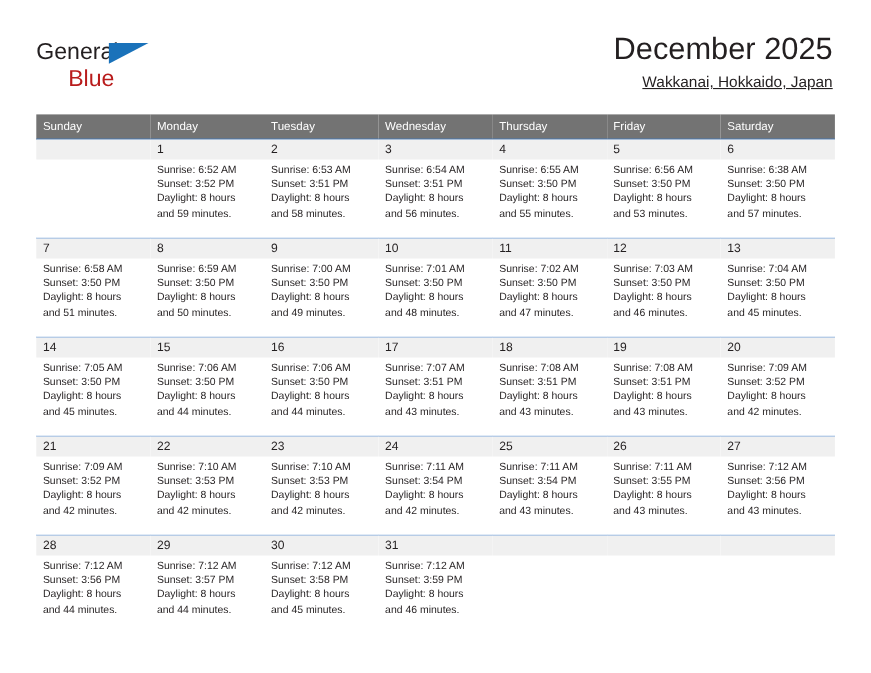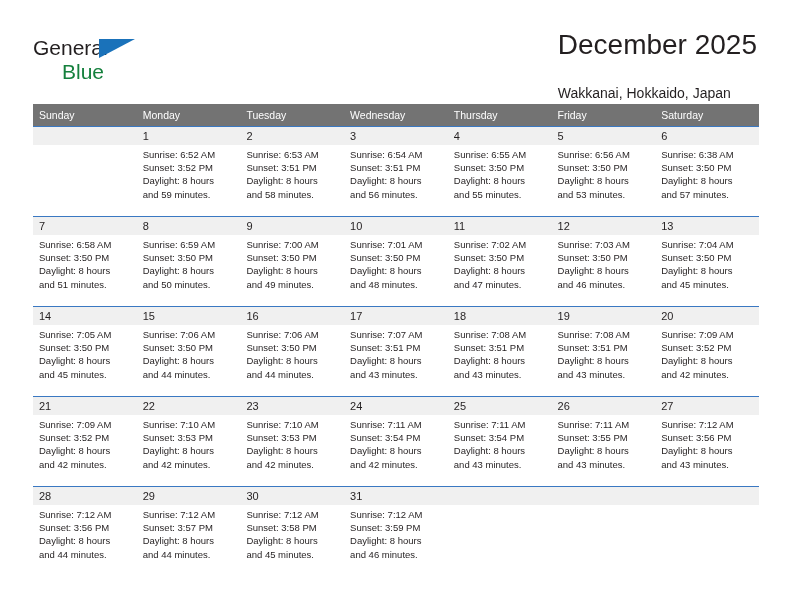--- a/index.html
+++ b/index.html
@@ -58,43 +58,45 @@
     border-right: 36px solid transparent;
   }
   .brand-row2 {
     height: 24px;
     line-height: 24px;
     padding-left: 29px;
     box-sizing: border-box;
   }
   .brand-blue {
     font-size: 21px;
-    color: #15803d;
+    color: #b91c1c;
     font-family: "Liberation Sans", sans-serif;
   }
 
   .title-block {
     position: absolute;
     right: 35px;
     top: 28px;
+    text-align: right;
   }
   .cal-title {
     font-size: 28px;
     color: #231f20;
     line-height: 34px;
     white-space: nowrap;
     font-weight: normal;
     margin: 0;
   }
   .cal-subtitle {
     font-size: 14px;
     color: #231f20;
     line-height: 20px;
-    margin-top: 21px;
+    margin-top: 2px;
     white-space: nowrap;
+    text-decoration: underline;
   }
 
   
   .calendar {
     position: absolute;
     left: 33px;
     top: 104px;
     width: 726px;
     border-collapse: collapse;
     table-layout: fixed;

